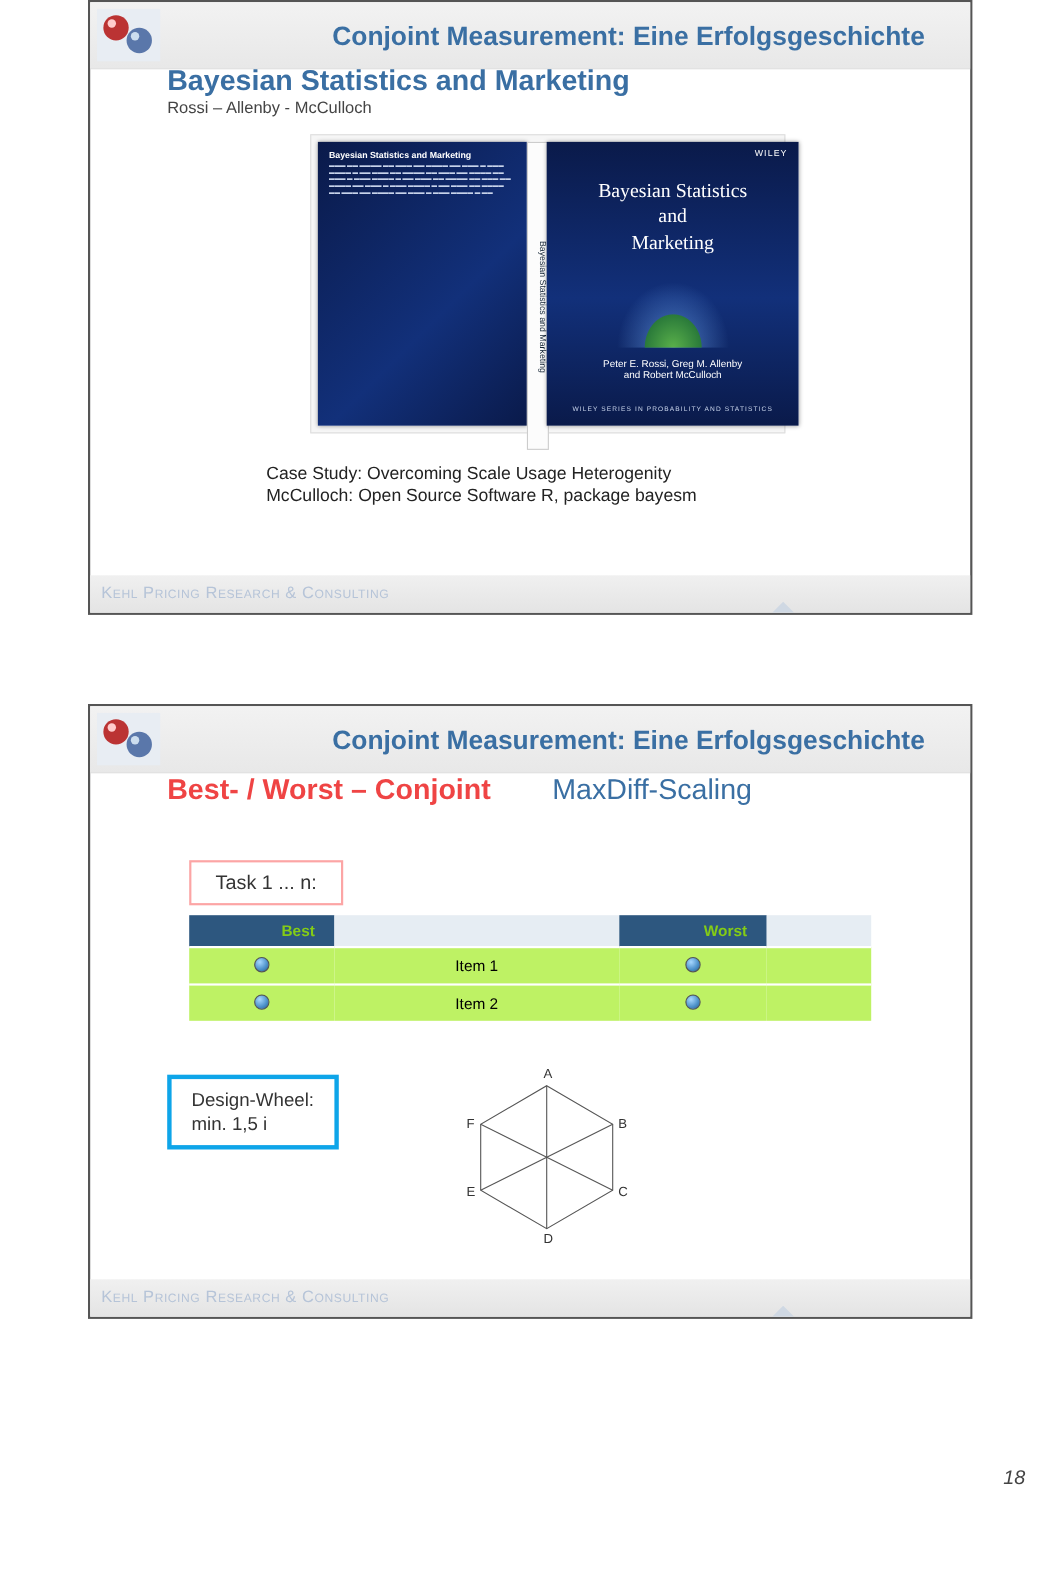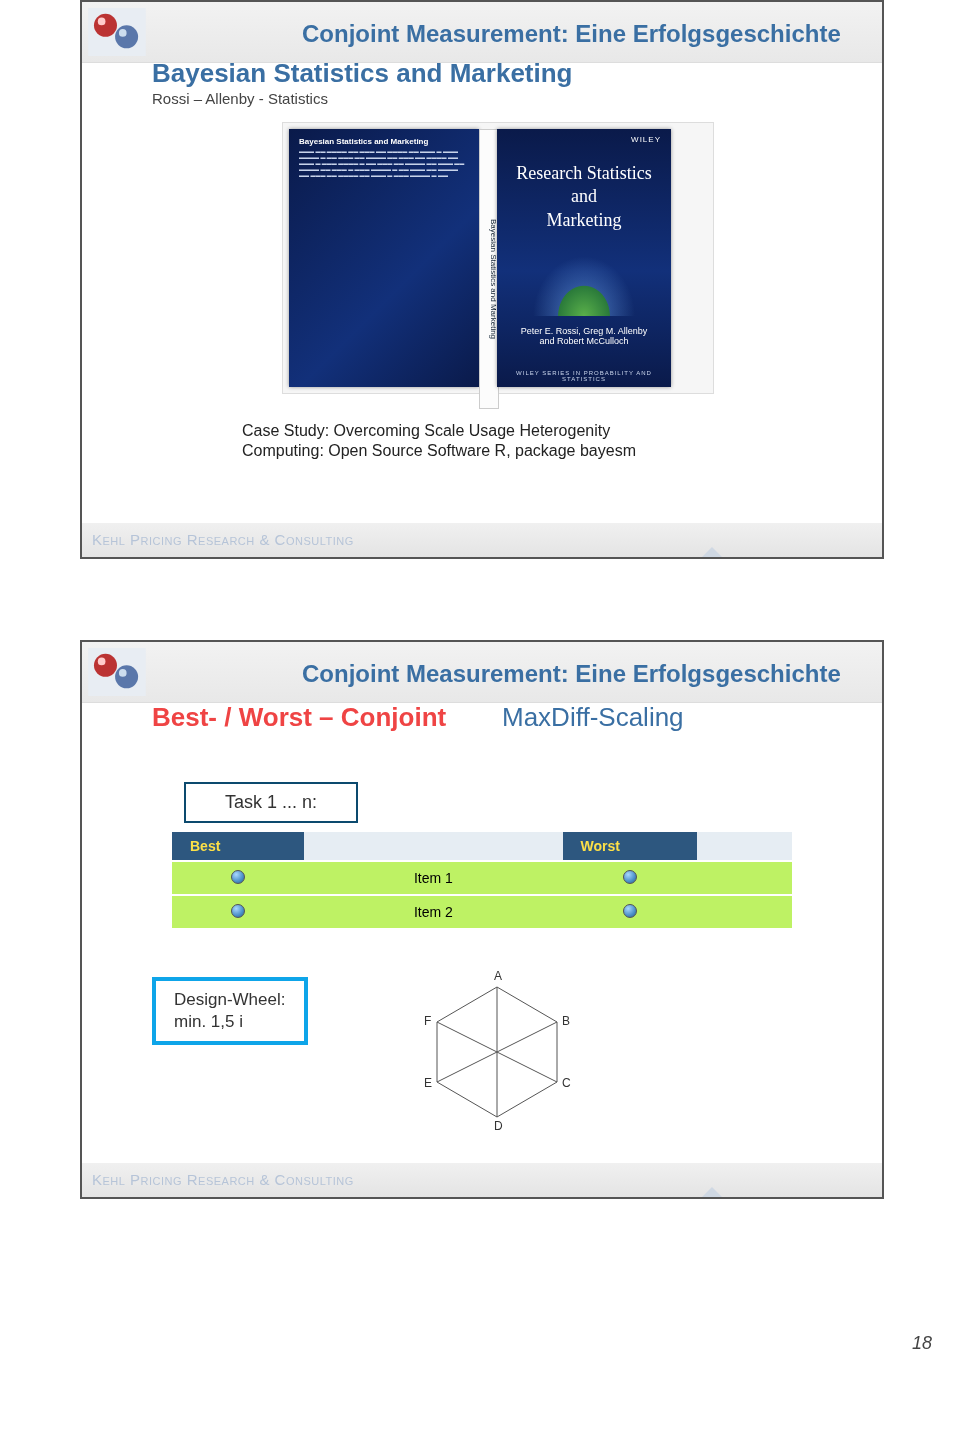--- a/index.html
+++ b/index.html
@@ -98,21 +98,21 @@
   }
   .book-back .bt { color:#fff; font-size:8px; padding:8px 10px 2px; font-weight:bold;}
   .book-back .bd { color:#c7d3ea; font-size:5px; line-height:1.2; padding:0 10px;}
   .spine {
     position:absolute; left:196px; top:6px; width:18px; height:258px;
     background:#fcfcfc; border:1px solid #ccc;
     writing-mode: vertical-rl; text-orientation: mixed;
     font-size:8px; color:#123; text-align:center; padding-top:20px;
   }
   .book-front {
-    position:absolute; left:214px; top:6px; width:174px; height:258px;
+    position:absolute; left:214px; top:6px; width:229px; height:258px;
     background: linear-gradient(180deg,#0a1a4a 0%,#12307a 55%,#0a1a4a);
     box-shadow:0 0 4px rgba(0,0,0,.4);
     color:#fff; text-align:center;
   }
   .pub { font-size:8px; text-align:right; padding:6px 10px 0; letter-spacing:1px;}
   .ftitle { font-family: Georgia, serif; font-size:18px; padding-top:18px; line-height:1.3;}
   .bell {
     margin:14px auto 0; width:120px; height:70px;
     background: radial-gradient(ellipse at 50% 100%, #5ab04a 0%, #2a7a3a 30%, transparent 31%),
                 radial-gradient(ellipse at 50% 100%, rgba(120,180,255,.6) 0%, rgba(30,60,140,0) 60%);
@@ -121,28 +121,28 @@
   .series { font-size:6px; letter-spacing:1px; margin-top:24px; color:#c7d3ea;}
 
   .case { position:absolute; left:160px; top:420px; font-size:16px; color:#222; }
   .comp { position:absolute; left:160px; top:440px; font-size:16px; color:#222; }
 
   
   .titleB { position:absolute; left:70px; top:60px; color:#ef4444; font-weight:bold; font-size:26px;}
   .titleC { position:absolute; left:420px; top:60px; color:#3a6fa3; font-weight:normal; font-size:26px;}
 
   .task-box {
-    position:absolute; left:102px; top:140px;
-    border:2px solid #0c4a6e; padding:8px 39px; color:#333; font-size:18px;
+    position:absolute; left:90px; top:140px;
+    border:2px solid #fca5a5; padding:8px 22px; color:#333; font-size:18px;
   }
   .tbl {
     position:absolute; left:90px; top:190px; width:620px;
     border-collapse:collapse; font-size:14px;
   }
-  .tbl th { background:#2d577f; color:#fde047; font-weight:bold; padding:6px 18px; text-align:left;}
+  .tbl th { background:#2d577f; color:#84cc16; font-weight:bold; padding:6px 18px; text-align:right;}
   .tbl td { background:#bef264; padding:4px 8px; height:24px; text-align:center; border-top:2px solid #fff;}
   .radio {
     display:inline-block; width:12px; height:12px; border:1px solid #555;
     border-radius:50%;
     background: radial-gradient(circle at 35% 30%, #a8d8ff 0%, #4a8fc8 60%, #2a5f8a 100%);
   }
 
   .wheel-box {
     position:absolute; left:70px; top:335px;
     border:4px solid #0ea5e9; padding:8px 18px; color:#333; font-size:17px; line-height:1.3;
@@ -162,46 +162,46 @@
       <svg class="corner-icon" viewBox="0 0 60 50">
         <rect x="0" y="0" width="60" height="50" fill="#e8edf3"></rect>
         <circle cx="18" cy="18" r="12" fill="#b33"></circle>
           <circle cx="14" cy="14" r="4" fill="#fcc"></circle>
         <circle cx="40" cy="30" r="12" fill="#5a77aa"></circle>
           <circle cx="36" cy="26" r="4" fill="#cde"></circle>
       </svg>
       <div class="slide-super">Conjoint Measurement: Eine Erfolgsgeschichte</div>
     </div>
     <div class="slide-title" style="top:56px">Bayesian Statistics and Marketing</div>
-    <div class="slide-subtitle" style="top:88px">Rossi – Allenby - Statistics</div>
+    <div class="slide-subtitle" style="top:88px">Rossi – Allenby - McCulloch</div>
 
     <div class="book-area">
       <div class="book-back">
         <div class="bt">Bayesian Statistics and Marketing</div>
         <div class="bd">▬▬▬ ▬▬ ▬▬▬▬ ▬▬ ▬▬▬ ▬▬ ▬▬▬▬ ▬▬ ▬▬▬ ▬ ▬▬▬ ▬▬▬▬ ▬ ▬▬ ▬▬▬ ▬▬ ▬▬▬▬ ▬▬ ▬▬▬ ▬▬ ▬▬▬▬ ▬▬ ▬▬▬ ▬ ▬▬▬ ▬▬▬▬ ▬ ▬▬ ▬▬▬ ▬▬ ▬▬▬▬ ▬▬ ▬▬▬ ▬▬ ▬▬▬▬ ▬▬ ▬▬▬ ▬ ▬▬▬ ▬▬▬▬ ▬ ▬▬ ▬▬▬ ▬▬ ▬▬▬▬ ▬▬ ▬▬▬ ▬▬ ▬▬▬▬ ▬▬ ▬▬▬ ▬ ▬▬▬ ▬▬▬▬ ▬ ▬▬</div>
       </div>
       <div class="spine">Bayesian Statistics and Marketing</div>
       <div class="book-front">
         <div class="pub">WILEY</div>
         <div class="ftitle">
-          <span>Research Statistics</span><br>
+          <span>Bayesian Statistics</span><br>
           <span>and</span><br>
           <span>Marketing</span>
         </div>
         <div class="bell"></div>
         <div class="authors">
           <span>Peter E. Rossi, Greg M. Allenby</span><br>
           <span>and Robert McCulloch</span>
         </div>
         <div class="series">WILEY SERIES IN PROBABILITY AND STATISTICS</div>
       </div>
     </div>
 
     <div class="case">Case Study: Overcoming Scale Usage Heterogenity</div>
-    <div class="comp">Computing: Open Source Software R, package bayesm</div>
+    <div class="comp">McCulloch: Open Source Software R, package bayesm</div>
 
     <div class="footer-strip">
       <div class="footer-text">Kehl Pricing Research &amp; Consulting</div>
       <svg class="footer-mark" viewBox="0 0 20 10">
           <polygon points="10,0 20,10 0,10" fill="#cfd8e3"></polygon>
         </svg>
     </div>
   </div>
 
   <div class="slide slide-bottom">

